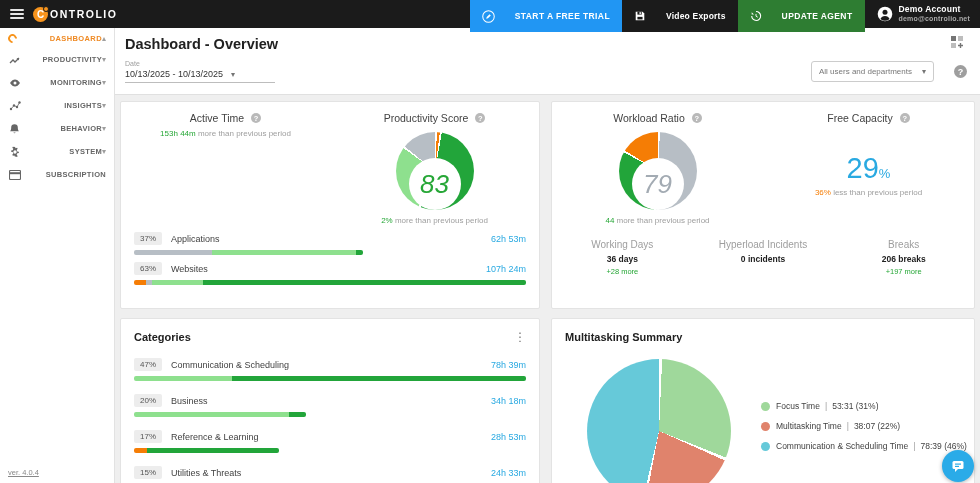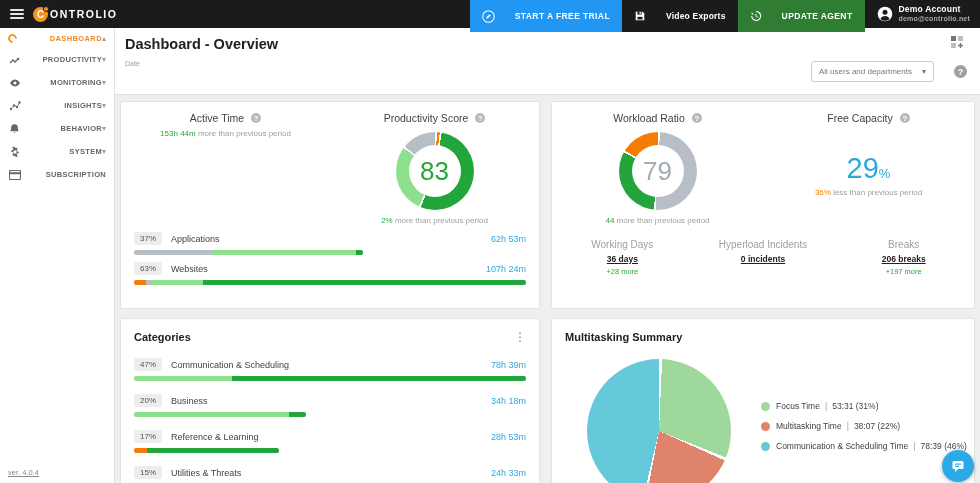--- a/index.html
+++ b/index.html
@@ -78,41 +78,41 @@
   .q-icon { width:10px; height:10px; border-radius:50%; background:#b9b9b9; color:#fff; font-size:7.5px;
     font-weight:bold; display:flex; align-items:center; justify-content:center; }
   .big-val { color:#29a9e1; margin-top:30px; line-height:1; }
   .big-val .num { font-size:29px; }
   .big-val .unit { font-size:13px; }
   .delta-line { font-size:8px; color:#9e9e9e; margin-top:5px; white-space:nowrap; }
   .delta-green { color:#27a737; }
   .delta-orange { color:#f57d05; }
 
   .donut { width:78px; height:78px; border-radius:50%; margin-top:8px; position:relative;
-    display:flex; align-items:center; justify-content:center; }
+    display:flex; align-items:flex-end; justify-content:center;font-style:italic; }
   .donut .hole { width:52px; height:52px; border-radius:50%; background:#fff;
     display:flex; align-items:center; justify-content:center; }
   .donut .score { font-size:26px; }
   .score-green { color:#27a737; }
   .score-gray  { color:#a3abb3; }
   .donut-delta { font-size:8px; color:#9e9e9e; margin-top:6px; }
 
   .bar-row { padding:0 13px; margin-top:7px; }
   .bar-head { display:flex; align-items:center; }
   .pct-badge { background:#ededed; color:#555; font-size:8px; padding:2px 6px; border-radius:2px; }
   .bar-label { font-size:9px; color:#424242; margin-left:9px; }
   .bar-value { margin-left:auto; font-size:9px; color:#29a9e1; }
   .bar-track { margin-top:5px; height:5px; border-radius:2px; }
   .bar-fill { height:5px; border-radius:2px; display:flex; overflow:hidden; }
   .bar-fill div { height:100%; }
 
   .stats-row { display:flex; margin-top:14px; }
   .stat { flex:1; text-align:center; }
   .stat-label { font-size:10px; color:#9e9e9e; }
-  .stat-value { font-size:8.5px; color:#212121; margin-top:4px; font-weight:bold;text-decoration:underline; }
+  .stat-value { font-size:8.5px; color:#212121; margin-top:4px; font-weight:bold; }
   .stat-delta { font-size:7.5px; color:#27a737; margin-top:3px; }
 
   .card-title-row { display:flex; align-items:center; padding:12px 13px 2px; }
   .card-title { font-size:11px; font-weight:bold; color:#212121; }
   .kebab { margin-left:auto; color:#757575; font-size:12px; letter-spacing:0; cursor:pointer; line-height:10px; }
 
   .cat-row { padding:0 13px; margin-top:13px; }
 
   
   #pie { position:absolute; left:35px; top:40px; width:144px; height:144px; border-radius:50%; }
@@ -247,20 +247,23 @@
       </span>
     <span class="sb-sec-label">SUBSCRIPTION</span>
   </div>
 
   <span id="version">ver. 4.0.4</span>
 </div>
 
 <div id="main-header">
   <div id="page-title">Dashboard - Overview</div>
   <div id="date-label">Date</div>
+  <div id="date-picker">
+    <span>10/13/2025 - 10/13/2025</span><span class="caret">▾</span>
+  </div>
   <div id="widget-icon">
     <svg width="14" height="14" viewBox="0 0 14 14">
         <rect x="1" y="1" width="5" height="5" fill="#757575"></rect>
         <rect x="8" y="1" width="5" height="5" fill="#bdbdbd"></rect>
         <rect x="1" y="8" width="5" height="5" fill="#bdbdbd"></rect>
         <path d="M10.5 8v5M8 10.5h5" stroke="#757575" stroke-width="1.4"></path>
       </svg>
   </div>
   <div id="filter-select">
     <span>All users and departments</span>

